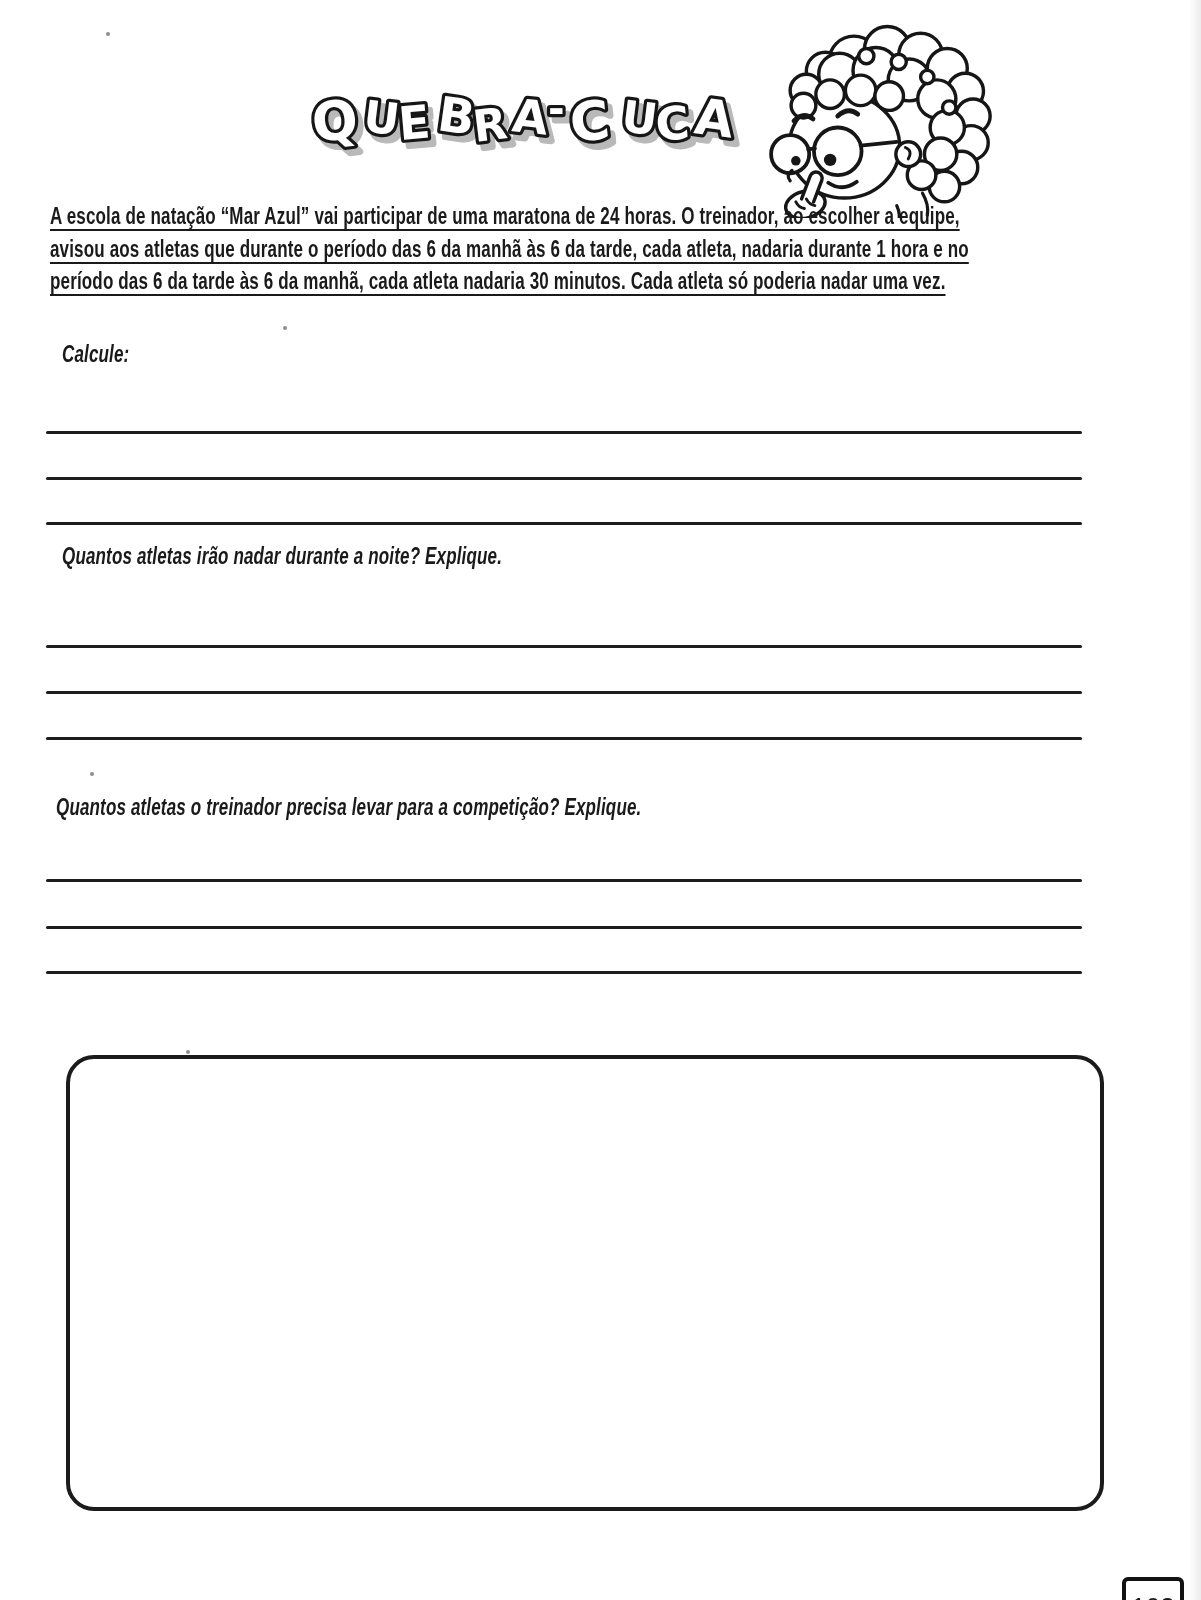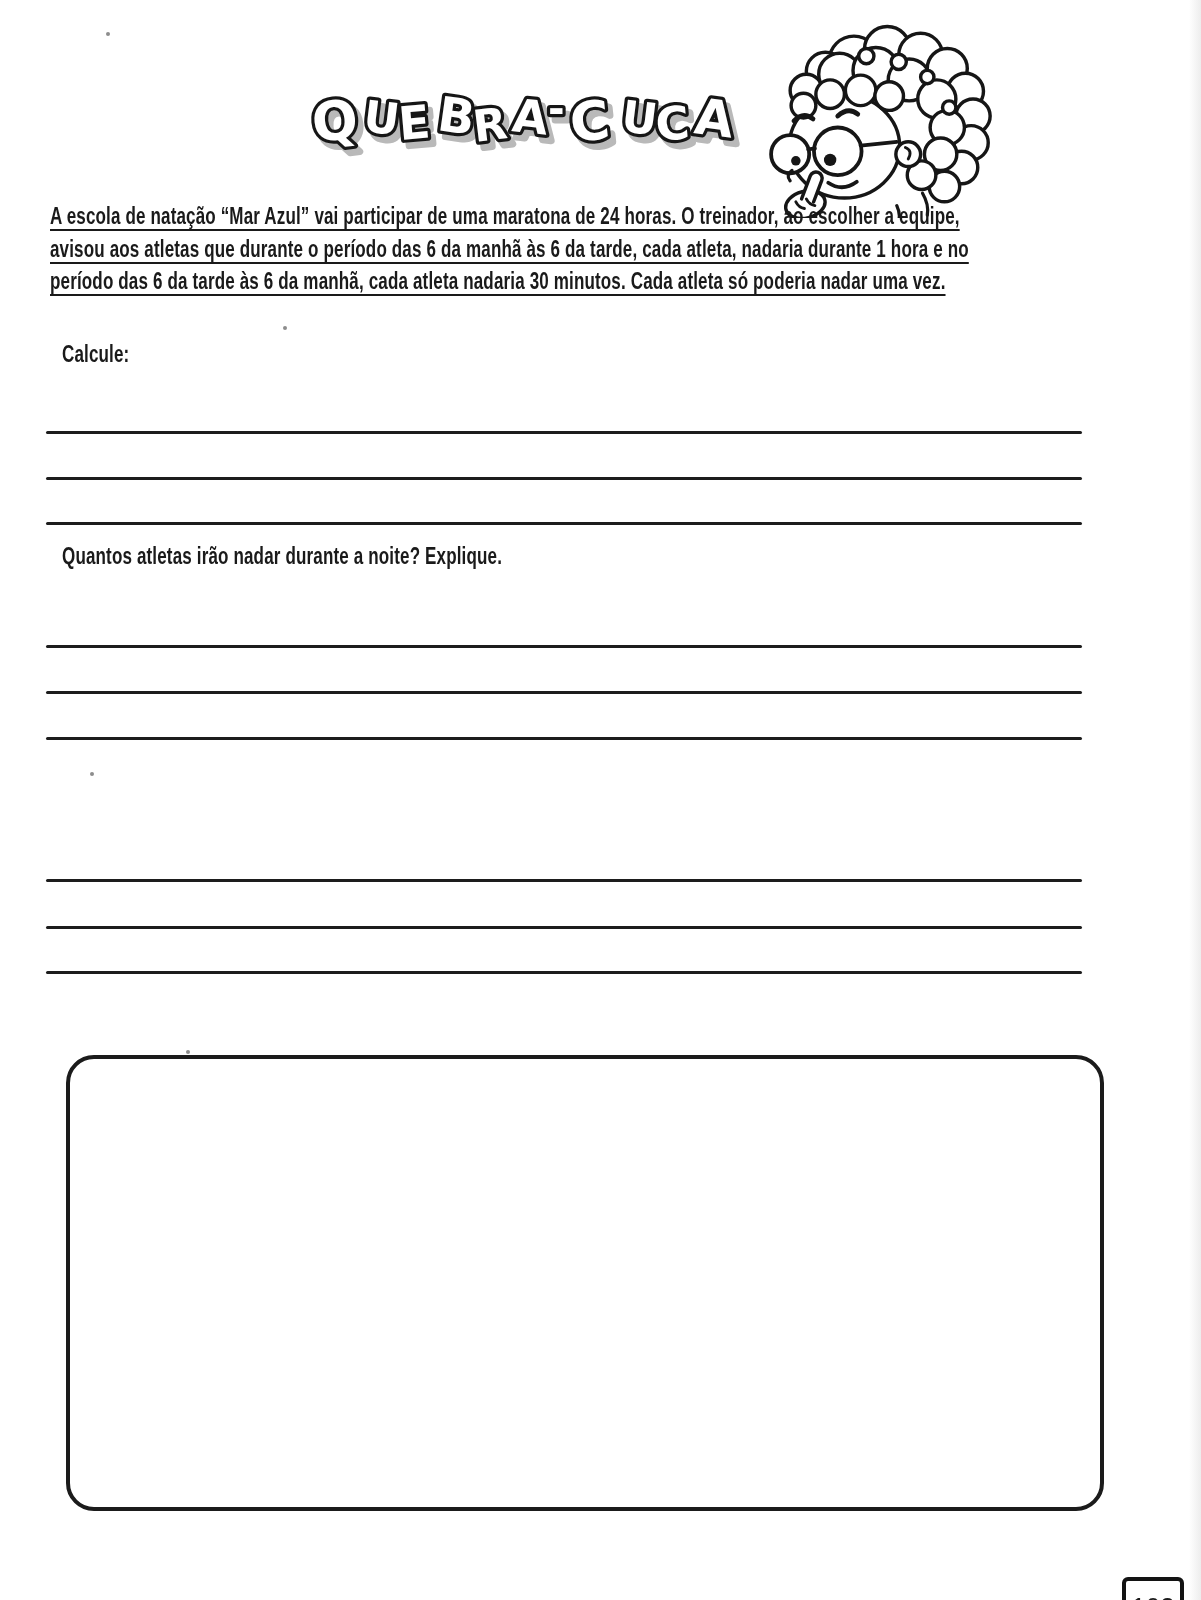--- a/index.html
+++ b/index.html
@@ -13,21 +13,21 @@
     display:inline-block;transform:scaleX(0.74);transform-origin:0 0;
     white-space:nowrap;font-weight:700;font-size:23px;letter-spacing:0.2px;
   }
   .statement{position:absolute;left:50px;top:203px;}
   .statement .line{height:32.5px;}
   .statement .cond{
     text-decoration:underline;
     text-decoration-thickness:2.2px;
     text-underline-offset:5px;
   }
-  .label{position:absolute;}
+  .label{position:absolute;font-style:italic;}
   .ans-line{
     position:absolute;left:46px;width:1036px;height:3px;
     background:#1d1d1d;border-radius:1.5px;
   }
   .calc-box{
     position:absolute;left:66px;top:1055px;width:1030px;height:448px;
     border:4px solid #1b1b1b;border-radius:28px;background:#fff;
   }
   .page-badge{
     position:absolute;left:1122px;top:1577px;width:54px;height:52px;
@@ -162,20 +162,23 @@
   <div class="ans-line" style="top:477px"></div>
   <div class="ans-line" style="top:522px"></div>
 
   <div class="label" style="left:62px;top:543px">
     <span class="cond">Quantos atletas irão nadar durante a noite? Explique.</span>
   </div>
   <div class="ans-line" style="top:645px"></div>
   <div class="ans-line" style="top:691px"></div>
   <div class="ans-line" style="top:737px"></div>
 
+  <div class="label" style="left:56px;top:794px">
+    <span class="cond">Quantos atletas o treinador precisa levar para a competição? Explique.</span>
+  </div>
   <div class="ans-line" style="top:879px"></div>
   <div class="ans-line" style="top:926px"></div>
   <div class="ans-line" style="top:971px"></div>
 
   <div class="calc-box"></div>
 
   <div class="page-badge">
     <span>103</span>
   </div>
 

